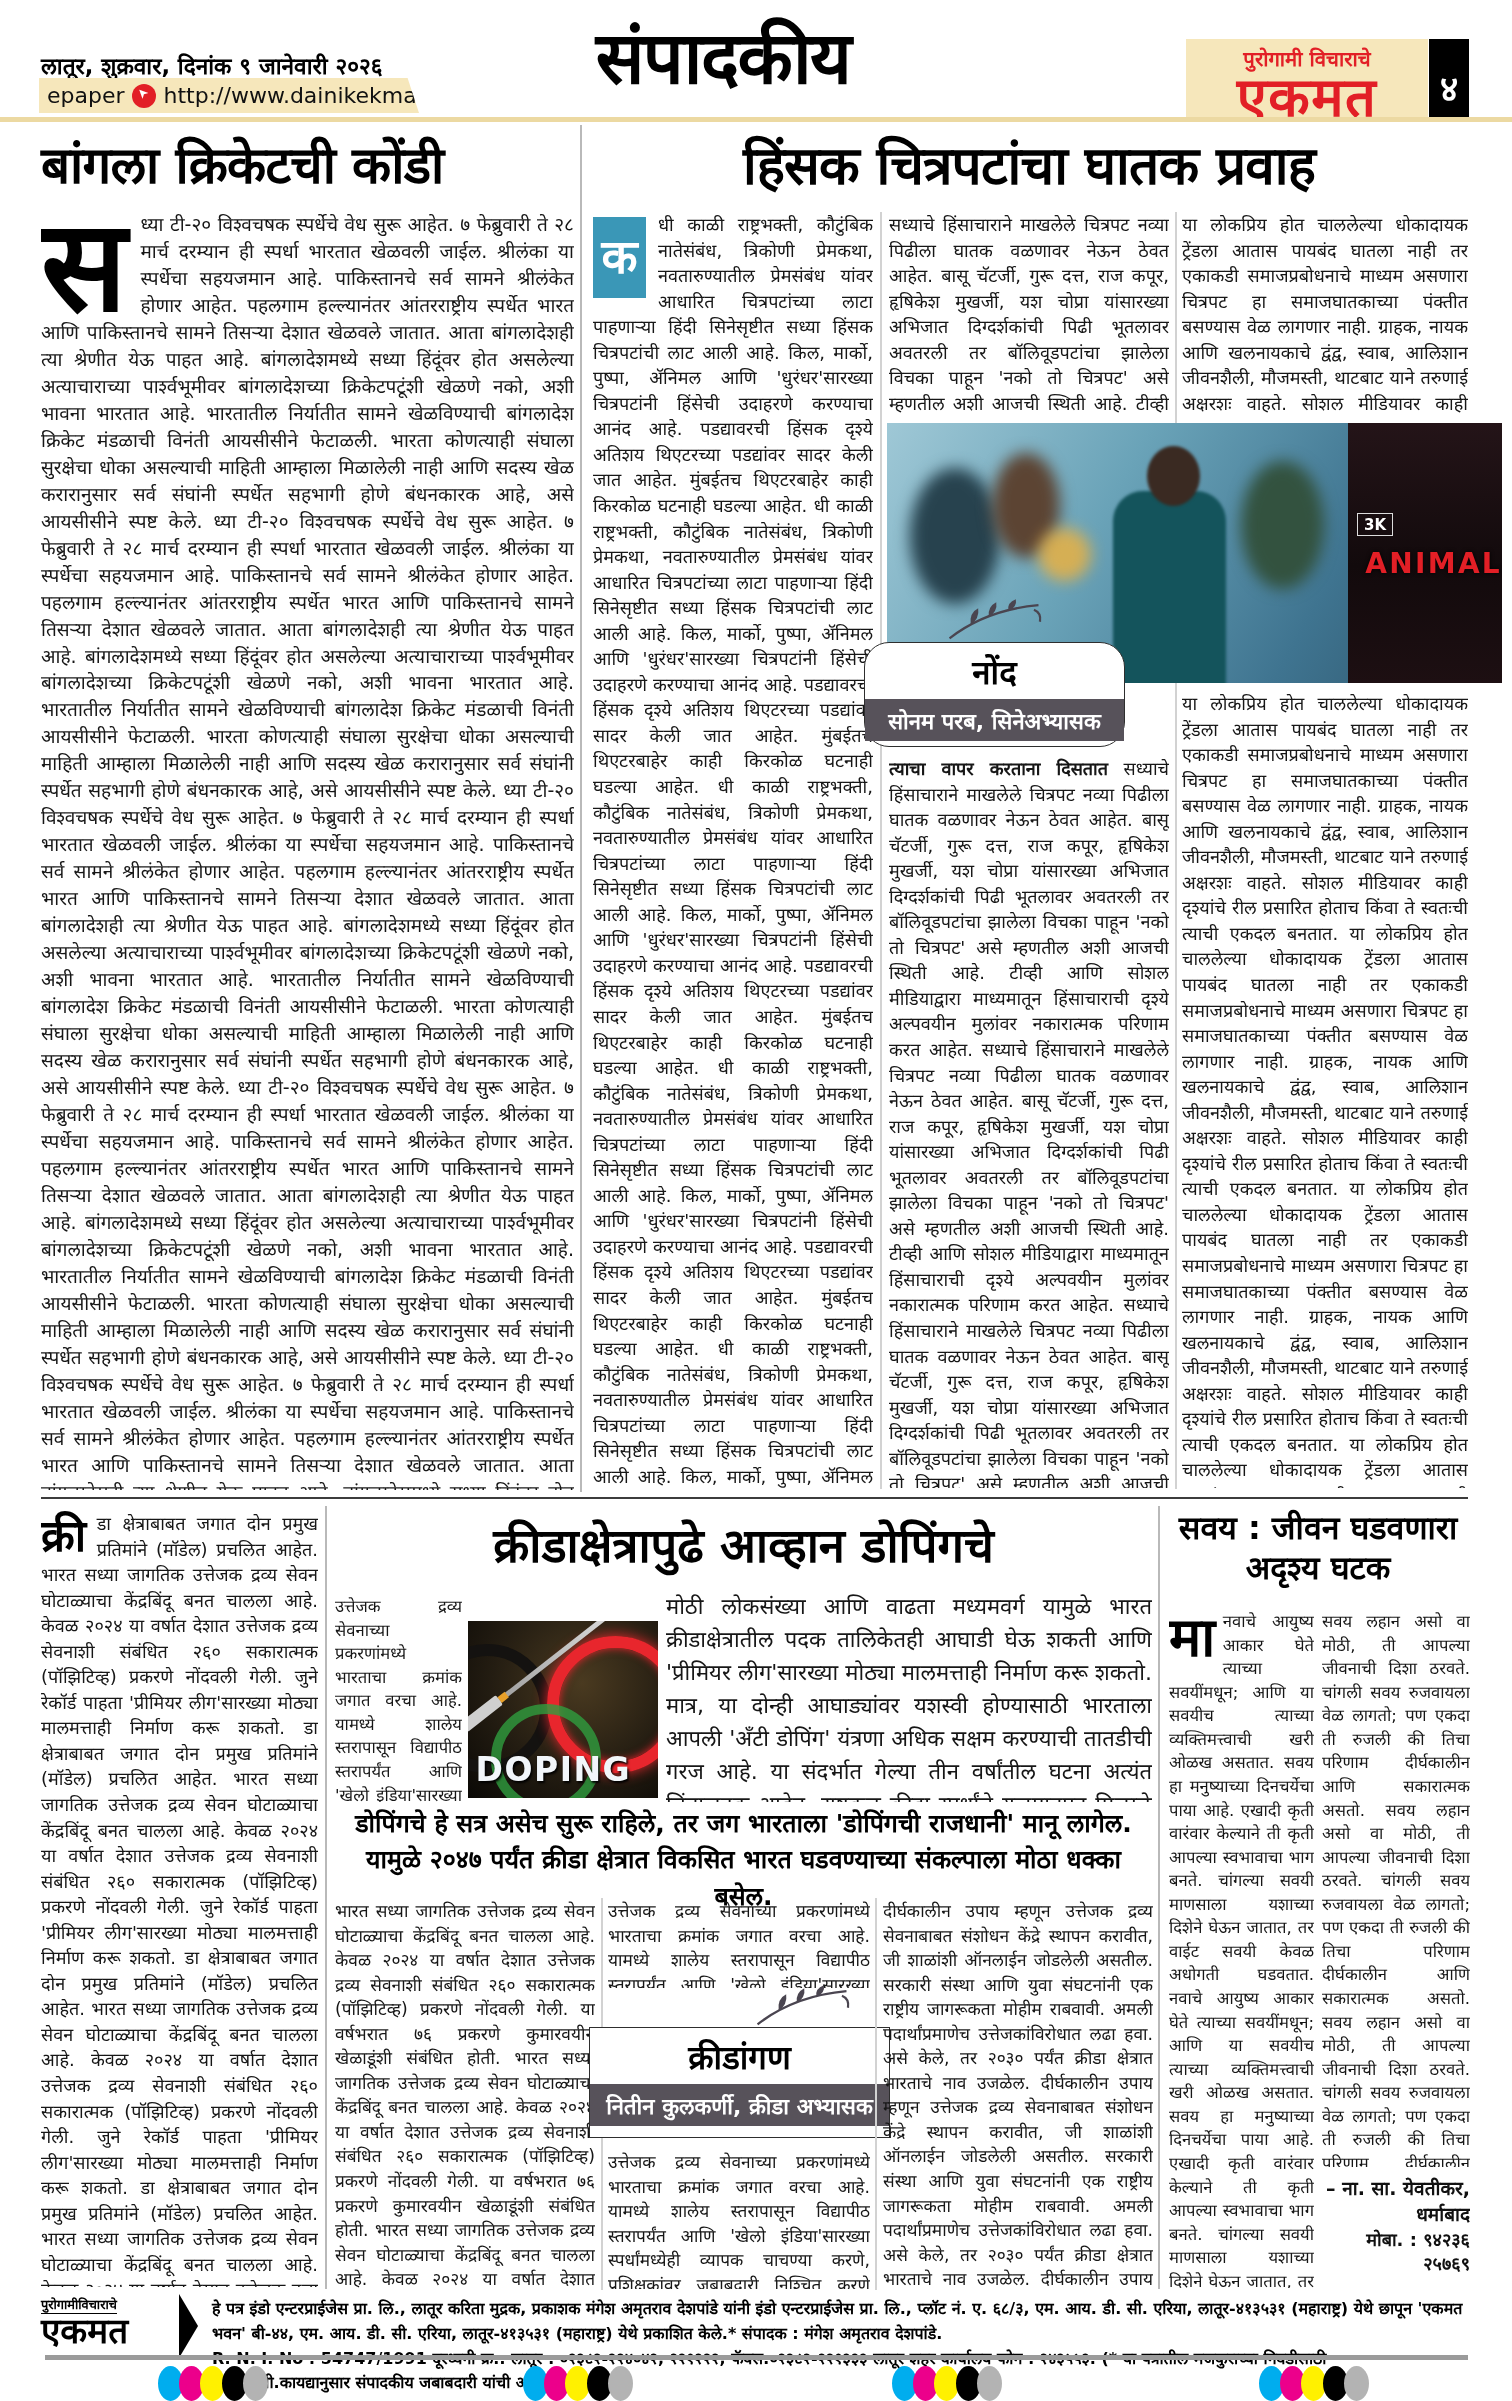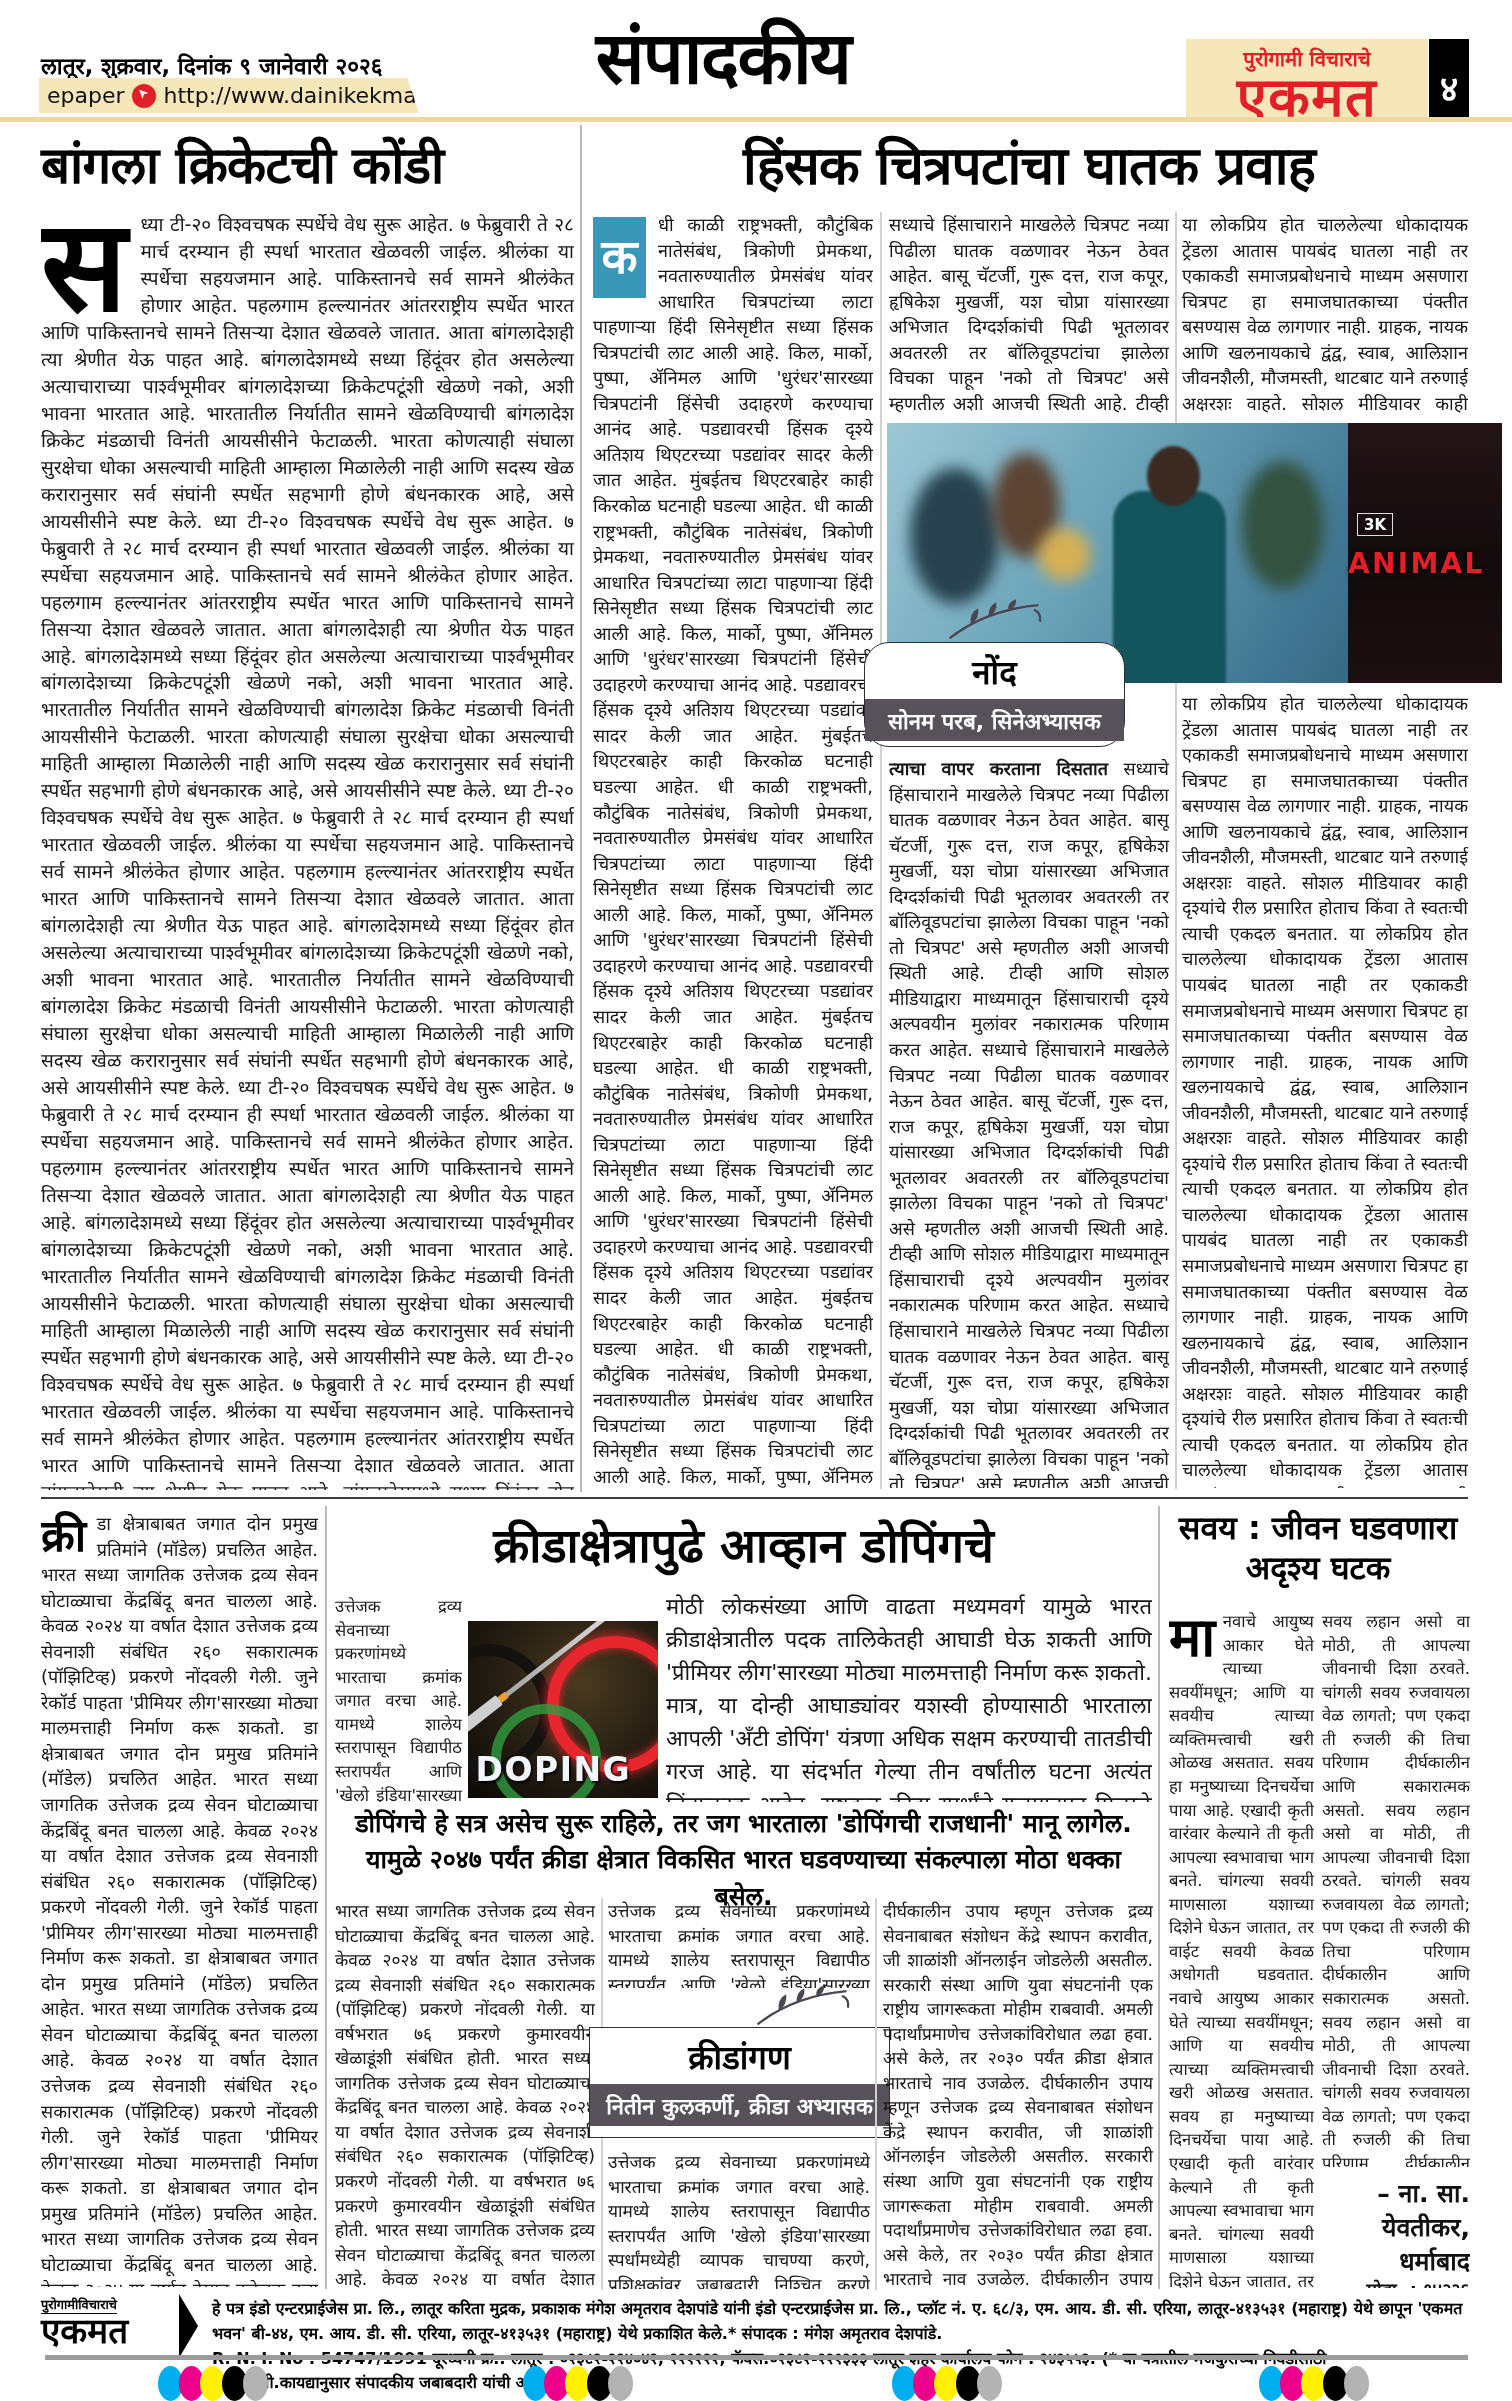--- a/index.html
+++ b/index.html
@@ -40,40 +40,40 @@
   .infobox{background:#fff;border:1.5px solid #2e2e2e;box-sizing:border-box;text-align:center;}
   .infobox .t{font-size:33px;font-weight:800;color:#000;padding:6px 0 4.5px 0;}
   .infobox .b{background:#57525a;color:#fff;font-size:22px;font-weight:bold;padding:6px 3px;}
   
   .photo-main{left:887px;top:423px;width:615px;height:260px;overflow:hidden;background:linear-gradient(120deg,#9fc8d6 0%,#6aa3b8 35%,#3f7490 70%,#2c5268 100%);}
   .ph-blur{position:absolute;border-radius:50%;filter:blur(7.5px);}
   .ph-man{position:absolute;left:226px;top:68px;width:113px;height:196px;background:#14545c;border-radius:30px 30px 0 0;filter:blur(1.5px);}
   .ph-head{position:absolute;left:260px;top:22.6px;width:53px;height:60px;background:#3a2a22;border-radius:50%;filter:blur(1.5px);}
   .poster{position:absolute;right:0;top:0;width:154px;height:260px;background:linear-gradient(180deg,#241418 0%,#120a0c 55%,#1d0f12 100%);}
   .poster .badge{position:absolute;left:9px;top:90px;color:#fff;border:1.5px solid #ddd;font-size:15px;font-weight:bold;padding:1.5px 6px;}
-  .poster .ttl{position:absolute;left:0;right:0;top:124px;text-align:left;color:#e21f26;font-size:28px;font-weight:800;letter-spacing:2.3px;text-shadow:0 0 4.5px #000;}
+  .poster .ttl{position:absolute;left:0;right:0;top:124px;text-align:right;color:#e21f26;font-size:28px;font-weight:800;letter-spacing:2.3px;text-shadow:0 0 4.5px #000;}
   .photo-dop{left:468px;top:1621px;width:190px;height:177px;overflow:hidden;background:radial-gradient(circle at 60% 35%,#4a3a20 0%,#241d12 55%,#0a0805 100%);}
   .ring{position:absolute;border-radius:50%;border-style:solid;background:transparent;}
   .dop-word{position:absolute;left:7.5px;bottom:9px;color:#f2f6fa;font-size:33px;font-weight:800;letter-spacing:1.5px;text-shadow:1.5px 1.5px 2.3px #000;}
   .syringe{position:absolute;left:-15px;top:113px;width:249px;height:4.5px;background:linear-gradient(90deg,#888,#eee);transform:rotate(-38deg);transform-origin:left center;}
   .syringe::before{content:"";position:absolute;left:13.6px;top:-3.8px;width:45px;height:12px;background:#cfcfcf;border-radius:2.3px;}
   .syringe::after{content:"";position:absolute;left:59px;top:-1.5px;width:9px;height:7.5px;background:#e8a02a;}
   
   .standfirst{left:335px;top:1806px;width:817px;text-align:center;font-size:25px;font-weight:800;line-height:1.45;color:#000;}
   
   .f-logo{left:41px;top:2295px;width:151px;height:60px;}
   .f-logo .t1{font-size:12.8px;font-weight:bold;color:#000;border-bottom:1.5px solid #000;display:inline-block;}
   .f-logo .t2{font-size:35px;font-weight:800;color:#000;line-height:1;}
   .f-arrow{position:absolute;left:179px;top:2294px;width:0;height:0;border-top:32px solid transparent;border-bottom:32px solid transparent;border-left:19.6px solid #000;}
   .imprint{left:212px;top:2297px;width:1258px;font-size:16px;font-weight:600;color:#000;line-height:1.55;}
   .footer-rule{left:45px;top:2355px;width:1423px;height:4.5px;background:#9b9b9b;}
   .dots{position:absolute;top:2366px;display:flex;}
   .dot{width:25px;height:35px;border-radius:50%;margin-right:-3.8px;}
   .quill{position:absolute;}
-  .sign{font-weight:800;text-align:right;font-size:25px;margin-top:7.5px;}
+  .sign{font-weight:800;text-align:right;font-size:19px;margin-top:7.5px;}
   .mob{font-weight:bold;font-size:18px;text-align:right;}
   .note-first-line{font-weight:600;}
 </style>
 </head>
 <body>
 
 <div class="page">
 
   <div class="abs date-line">लातूर, शुक्रवार, दिनांक ९ जानेवारी २०२६</div>
   <div class="abs epaper-box">

